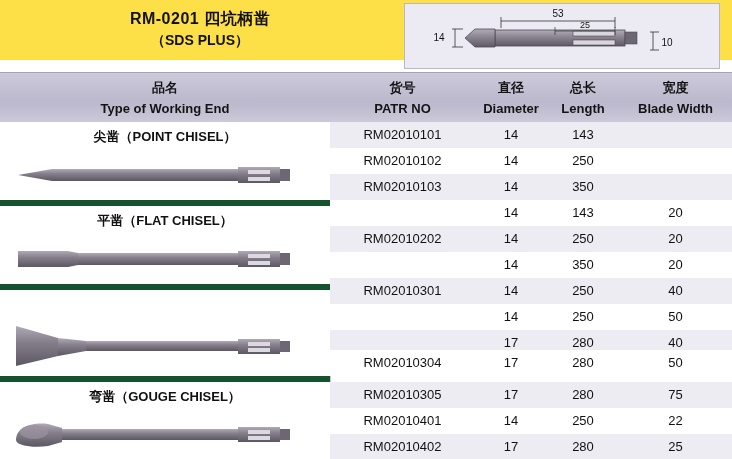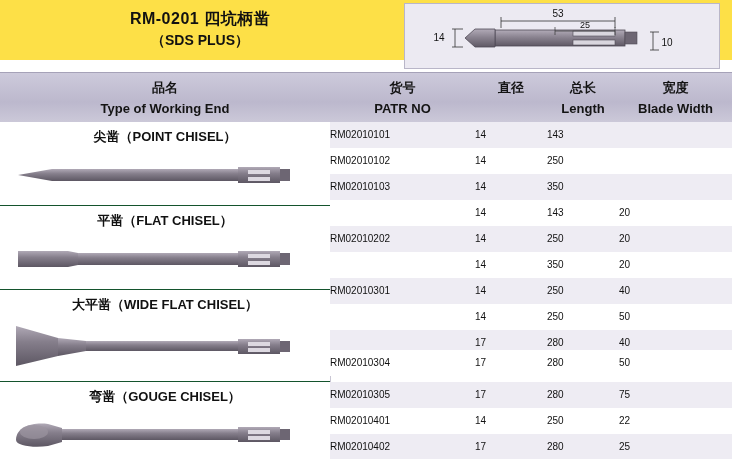--- a/index.html
+++ b/index.html
@@ -93,21 +93,21 @@
     left: 0; top: 122px;
     width: 330px;
     height: 337px;
     background: #ffffff;
   }
   .prod {
     position: absolute;
     left: 0;
     width: 330px;
     box-sizing: border-box;
-    border-bottom: 1px solid #14532d;
+    border-bottom: 6px solid #14532d;
   }
   .prod-label {
     position: absolute;
     top: 6px;
     left: 0;
     width: 330px;
     text-align: center;
     font-size: 13px;
     font-weight: bold;
     color: #111111;
@@ -133,22 +133,23 @@
     height: 26px;
     box-sizing: border-box;
   }
   .row.alt { background: #eeecf3; }
   .row.plain { background: #ffffff; }
   .row .c {
     position: absolute;
     top: 0;
     height: 20px;
     line-height: 26px;
-    font-size: 10px;
+    font-size: 13px;
     color: #111111;
+    text-align: center;
   }
   .c-patr  { left: 0px;   width: 145px; }
   .c-dia   { left: 145px; width: 72px; }
   .c-len   { left: 217px; width: 72px; }
   .c-width { left: 289px; width: 113px; }
 
   .sep-v {
     position: absolute;
     top: 122px;
     left: 330px;
@@ -214,20 +215,21 @@
     <div class="cell ch-type">
       <span class="cn">品名</span>
       <span class="en">Type of Working End</span>
     </div>
     <div class="cell ch-patr">
       <span class="cn">货号</span>
       <span class="en">PATR NO</span>
     </div>
     <div class="cell ch-dia">
       <span class="cn">直径</span>
+      <span class="en">Diameter</span>
     </div>
     <div class="cell ch-len">
       <span class="cn">总长</span>
       <span class="en">Length</span>
     </div>
     <div class="cell ch-width">
       <span class="cn">宽度</span>
       <span class="en">Blade Width</span>
     </div>
   </div>
@@ -271,21 +273,20 @@
           <rect x="78" y="19" width="160" height="12" fill="url(#g2)"></rect>
           <rect x="238" y="17" width="42" height="16" fill="url(#g2)"></rect>
           <rect x="248" y="20" width="22" height="4" fill="#ddd9e1"></rect>
           <rect x="248" y="27" width="22" height="4" fill="#ddd9e1"></rect>
           <rect x="280" y="19" width="10" height="12" fill="#6d6673"></rect>
         </svg>
       </div>
     </div>
 
     <div class="prod" style="top:168px; height:92px;">
-      <div class="prod-label">大平凿（WIDE FLAT CHISEL）</div>
       <div class="prod-img">
         <svg width="330" height="58" viewBox="0 0 330 58" xmlns="http://www.w3.org/2000/svg">
           <defs>
             <linearGradient id="g3" x1="0" y1="0" x2="0" y2="1">
               <stop offset="0%" stop-color="#b0a9b6"></stop>
               <stop offset="40%" stop-color="#857e8b"></stop>
               <stop offset="100%" stop-color="#5d5763"></stop>
             </linearGradient>
           </defs>
           <polygon points="16,8 58,20 58,38 16,48" fill="url(#g3)"></polygon>

